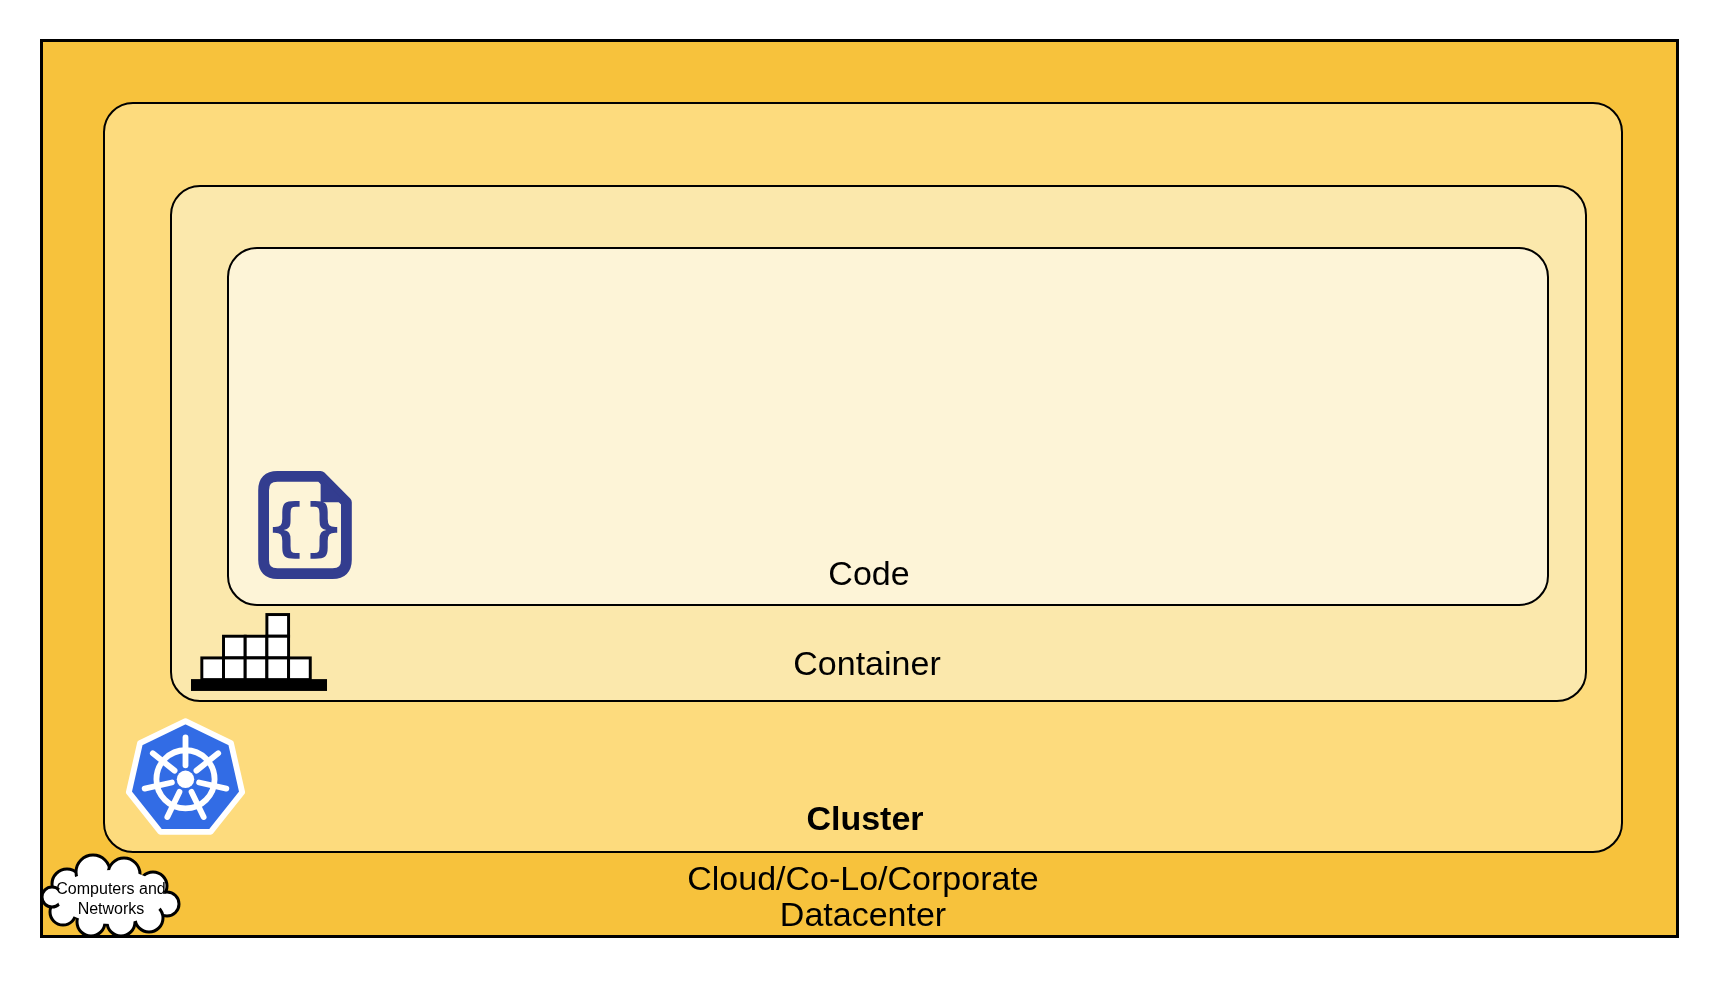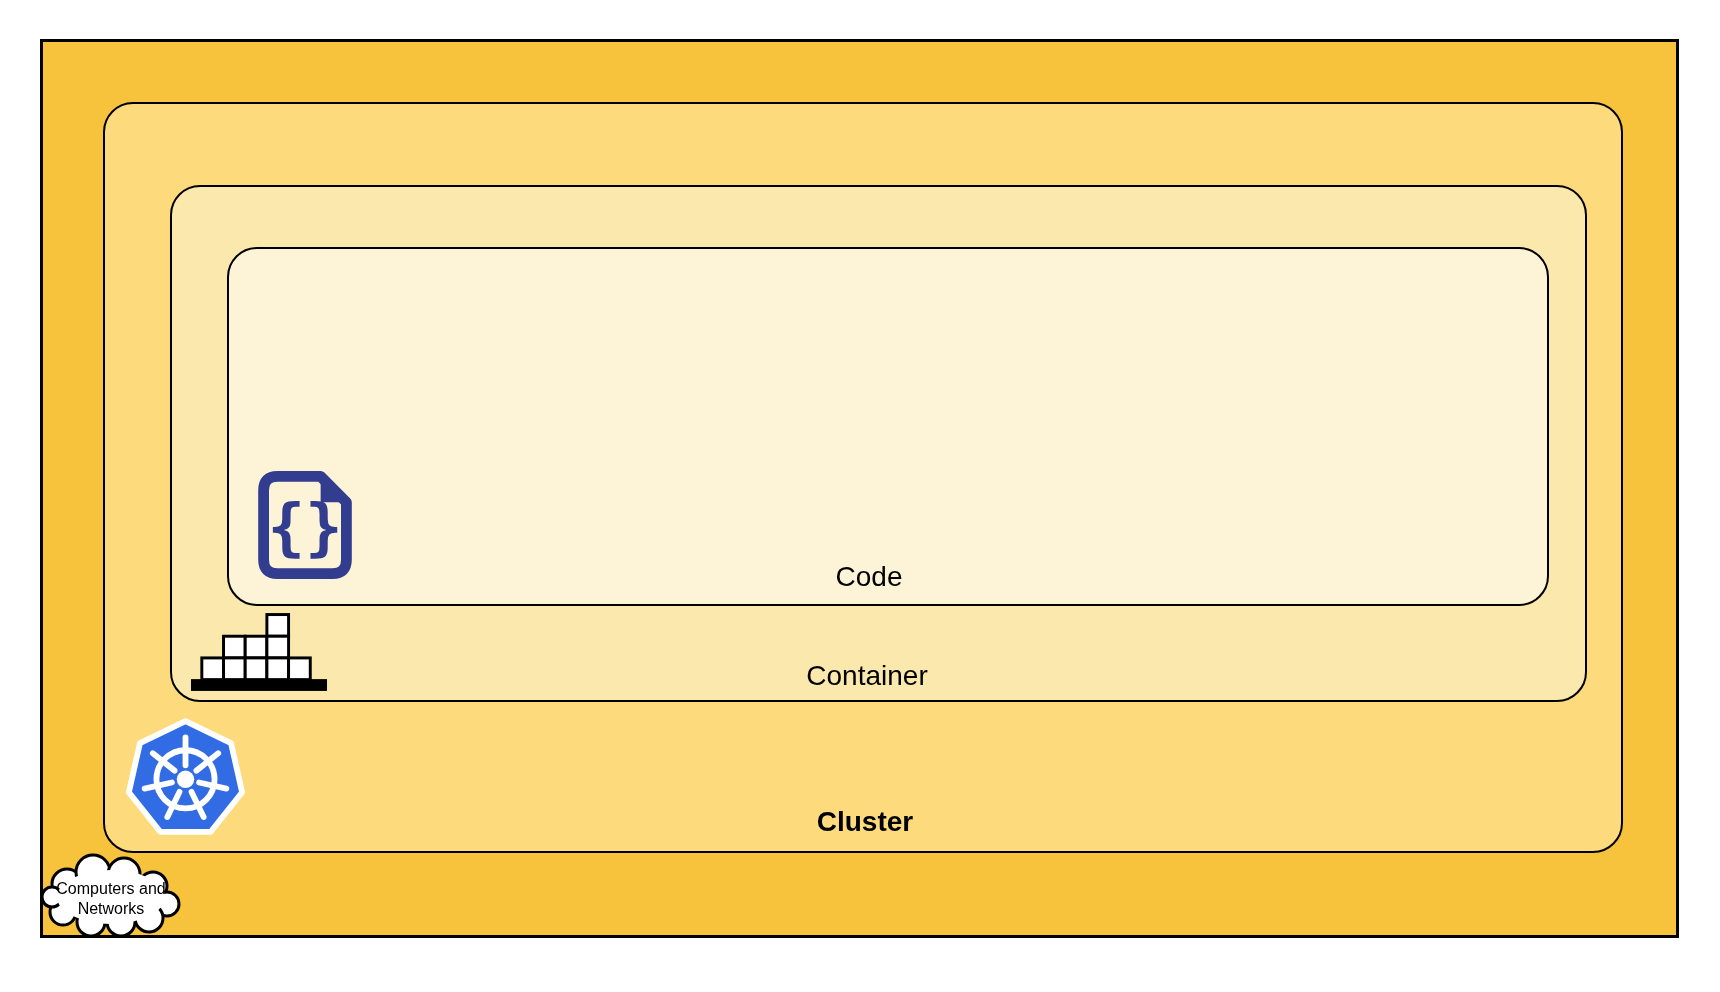--- a/index.html
+++ b/index.html
@@ -42,29 +42,29 @@
   .layer-code {
     left: 55px; top: 60px;
     width: 1322px; height: 359px;
     background: var(--code-fill);
     border: 2px solid var(--outline);
     border-radius: 30px;
   }
   .layer-label {
     position: absolute;
     transform: translateX(-50%);
-    font-size: 28px;
+    font-size: 34px;
     line-height: 1.08;
     color: var(--label-text);
     white-space: nowrap;
     text-align: center;
     margin-top: 8px;
   }
   .label-code      { left: 640px; bottom: 12px; }
-  .label-container { left: 695px; bottom: 9px;  }
+  .label-container { left: 695px; bottom: 18px;  }
   .label-cluster   { left: 760px; bottom: 14px; font-weight: bold; }
   .label-datacenter{ left: 820px; bottom: 2px; white-space: normal; width: 700px; }
 
   .icon {
     position: absolute;
     display: block;
   }
   .icon-code      { left: 16px; bottom: 18px; width: 120px; height: 122px; }
   .icon-container { left: 18px; bottom: 8px;  width: 138px; height: 79px;  }
   .icon-cluster   { left: 20px; bottom: 11px; width: 121px; height: 126px; }
@@ -168,15 +168,19 @@
       <circle class="cloud-bump" cx="108" cy="66" r="14"></circle>
       <circle class="cloud-bump" cx="80" cy="70" r="14"></circle>
       <circle class="cloud-bump" cx="50" cy="70" r="14"></circle>
       <circle class="cloud-bump" cx="22" cy="60" r="13"></circle>
       <circle class="cloud-bump" cx="11" cy="45" r="10"></circle>
       <ellipse class="cloud-body" cx="70" cy="45" rx="54" ry="27"></ellipse>
       <text class="cloud-text" x="70" y="42">Computers and</text>
       <text class="cloud-text" x="70" y="62">Networks</text>
     </svg>
 
+    <div class="layer-label label-datacenter">
+      <div>Cloud/Co-Lo/Corporate</div>
+      <div>Datacenter</div>
+    </div>
   </div>
 
 </div>
 
 </body></html>

